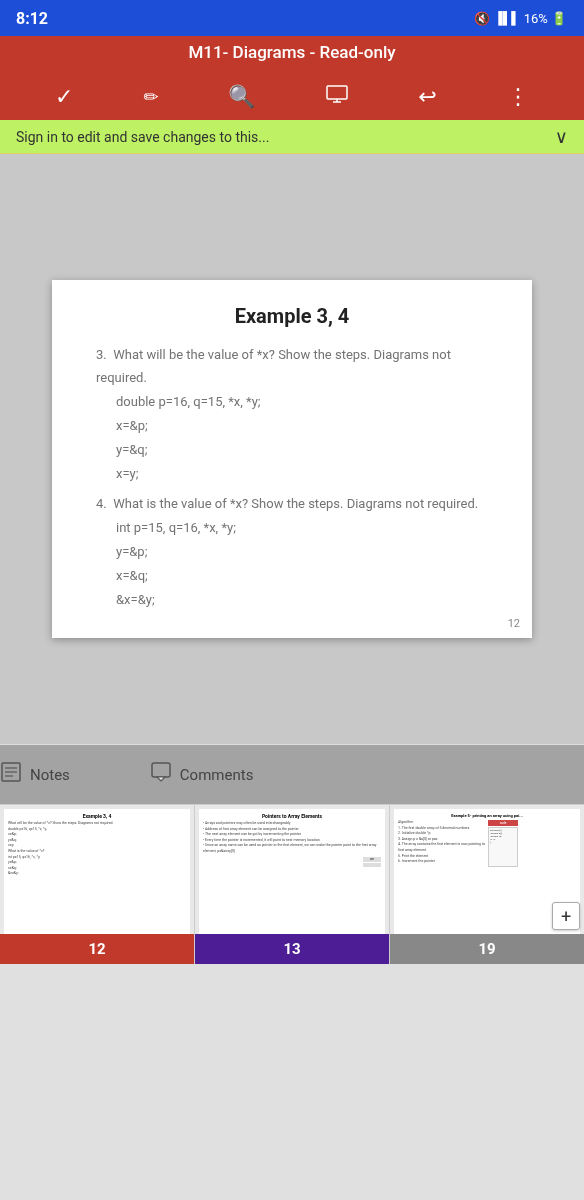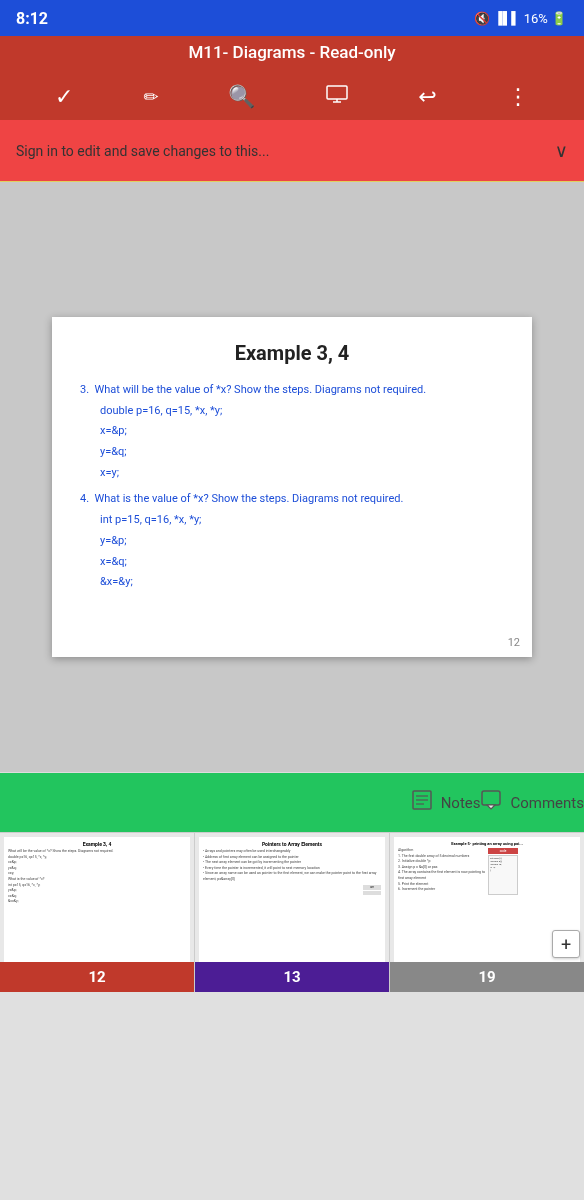--- a/index.html
+++ b/index.html
@@ -53,25 +53,25 @@
       height: 48px;
     }
     .toolbar-icon {
       color: white;
       font-size: 22px;
       cursor: pointer;
     }
 
     
     .signin-bar {
-      background: #ef4444;
+      background: #bef264;
       display: flex;
       justify-content: space-between;
       align-items: center;
-      padding: 20px 16px;
+      padding: 6px 16px;
       font-size: 14px;
       color: #333;
       border-bottom: 1px solid #e0d060;
     }
 
     
     .main-area {
       background: #c8c8c8;
       flex: 1;
       display: flex;
@@ -92,44 +92,46 @@
       position: relative;
     }
     .slide-title {
       text-align: center;
       font-size: 20px;
       font-weight: bold;
       margin-bottom: 16px;
       color: #222;
     }
     .slide-content {
-      font-size: 11px;
-      color: #1d4ed8;
+      font-size: 13px;
+      color: #737373;
       line-height: 1.7;
+      margin-left: 16px;
     }
     .slide-content p {
       margin-bottom: 2px;
     }
     .slide-content .indent {
       padding-left: 20px;
     }
     .slide-number {
       position: absolute;
       bottom: 8px;
       right: 12px;
       font-size: 11px;
       color: #888;
     }
 
     
     .action-bar {
-      background: #22c55e;
-      display: flex;
-      justify-content: flex-end;
-      align-items: center;
+      background: #a3a3a3;
+      display: flex;
+      justify-content: flex-start;
+      align-items: center;
+      gap: 80px;
       height: 60px;
       border-top: 1px solid #ddd;
     }
     .action-item {
       display: flex;
       align-items: center;
       gap: 8px;
       font-size: 15px;
       color: #444;
       cursor: pointer;

